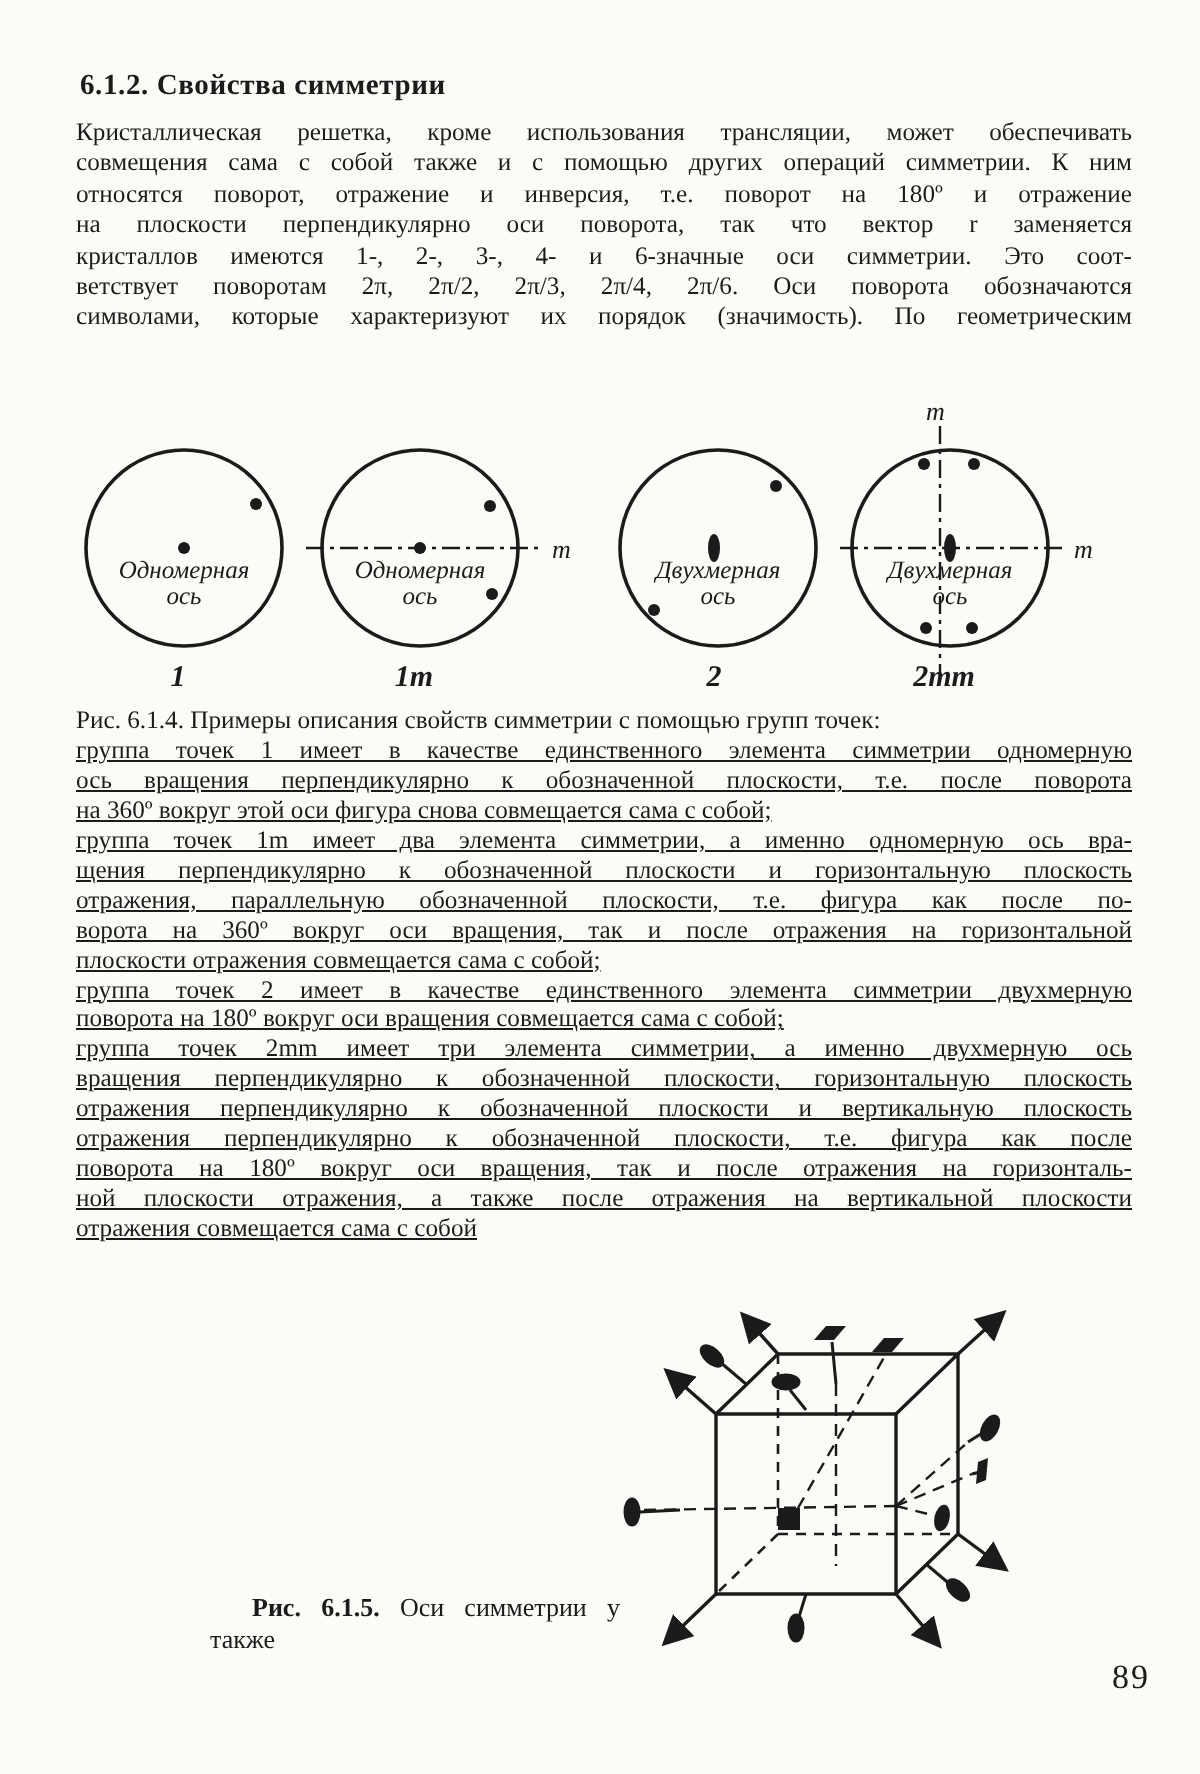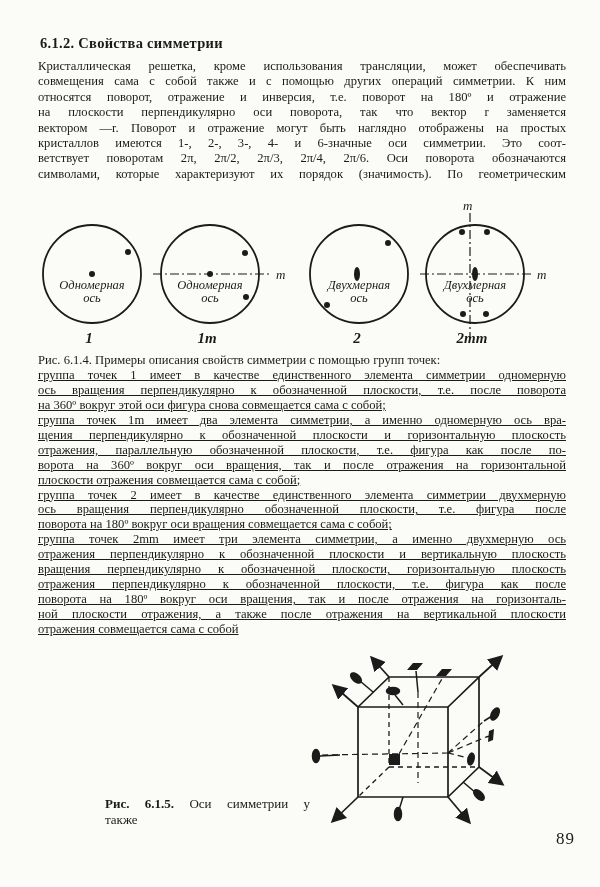--- a/index.html
+++ b/index.html
@@ -10,38 +10,37 @@
   }
   .abs { position:absolute; }
   .heading { font-weight:bold; font-size:14.5px; letter-spacing:.3px; }
   .textblock { width:528px; font-size:12.6px; }
   .textblock .tl { height:15.4px; overflow:hidden; text-align:justify; text-align-last:justify; white-space:normal; }
   .capblock .tl { height:14.95px;text-decoration:underline; }
   .textblock .tl.nj { text-align-last:left; }
   .capline { font-size:12.6px; }
   .capline b { font-weight:normal; }
   .fig615cap { width:205px; font-size:13px; line-height:15.5px; }
-  .fig615cap .j { text-align:justify; text-align-last:justify; }
+  .fig615cap .j { text-align:justify; text-align-last:justify;margin-left:21px; }
   .pagenum { font-size:17px; letter-spacing:1px;margin-left:38px; }
   svg text { fill:#1b1b1b; }
   .circ-inner { font-style:italic; font-size:12.5px; }
   .circ-label { font-style:italic; font-weight:bold; font-size:15px; }
   .m-label { font-style:italic; font-size:13px; }
 </style>
 </head>
 <body>
 
 <div class="abs heading" style="left:40px; top:35px;">6.1.2. Свойства симметрии</div>
 
 <div class="abs textblock" style="left:38px; top:59px;">
     <div class="tl">Кристаллическая решетка, кроме использования трансляции, может обеспечивать</div>
     <div class="tl">совмещения сама с собой также и с помощью других операций симметрии. К ним</div>
     <div class="tl">относятся поворот, отражение и инверсия, т.е. поворот на 180º и отражение</div>
     <div class="tl">на плоскости перпендикулярно оси поворота, так что вектор r заменяется</div>
-    <div class="tl">вектором —r. Поворот и отражение могут быть наглядно отображены на простых</div>
     <div class="tl">кристаллов имеются 1-, 2-, 3-, 4- и 6-значные оси симметрии. Это соот-</div>
     <div class="tl">ветствует поворотам 2π, 2π/2, 2π/3, 2π/4, 2π/6. Оси поворота обозначаются</div>
     <div class="tl">символами, которые характеризуют их порядок (значимость). По геометрическим</div>
   </div>
 
 <svg class="abs" style="left:0; top:199px;" width="600" height="152" viewBox="0 0 600 152">
   <g fill="none" stroke="#1b1b1b" stroke-width="1.8">
     <circle cx="92" cy="75" r="49"></circle>
     <circle cx="210" cy="75" r="49"></circle>
     <circle cx="359" cy="75" r="49"></circle>
@@ -104,25 +103,24 @@
 <div class="abs textblock capblock" style="left:38px; top:368px;">
     <div class="tl">группа точек 1 имеет в качестве единственного элемента симметрии одномерную</div>
     <div class="tl">ось вращения перпендикулярно к обозначенной плоскости, т.е. после поворота</div>
     <div class="tl nj">на 360º вокруг этой оси фигура снова совмещается сама с собой;</div>
     <div class="tl">группа точек 1m имеет два элемента симметрии, а именно одномерную ось вра-</div>
     <div class="tl">щения перпендикулярно к обозначенной плоскости и горизонтальную плоскость</div>
     <div class="tl">отражения, параллельную обозначенной плоскости, т.е. фигура как после по-</div>
     <div class="tl">ворота на 360º вокруг оси вращения, так и после отражения на горизонтальной</div>
     <div class="tl nj">плоскости отражения совмещается сама с собой;</div>
     <div class="tl">группа точек 2 имеет в качестве единственного элемента симметрии двухмерную</div>
-    <div class="tl">ось вращения перпендикулярно обозначенной плоскости, т.е. фигура после</div>
     <div class="tl nj">поворота на 180º вокруг оси вращения совмещается сама с собой;</div>
     <div class="tl">группа точек 2mm имеет три элемента симметрии, а именно двухмерную ось</div>
+    <div class="tl">вращения перпендикулярно к обозначенной плоскости, горизонтальную плоскость</div>
     <div class="tl">отражения перпендикулярно к обозначенной плоскости и вертикальную плоскость</div>
-    <div class="tl">вращения перпендикулярно к обозначенной плоскости, горизонтальную плоскость</div>
     <div class="tl">отражения перпендикулярно к обозначенной плоскости, т.е. фигура как после</div>
     <div class="tl">поворота на 180º вокруг оси вращения, так и после отражения на горизонталь-</div>
     <div class="tl">ной плоскости отражения, а также после отражения на вертикальной плоскости</div>
     <div class="tl nj">отражения совмещается сама с собой</div>
   </div>
 
 <svg class="abs" style="left:300px; top:645px;" width="290" height="215" viewBox="0 0 290 215">
   <defs>
     <marker id="ah" viewBox="0 0 10 10" refX="8" refY="5" markerWidth="9" markerHeight="9" orient="auto">
       <path d="M0,0 L10,5 L0,10 z" fill="#1b1b1b"></path>

